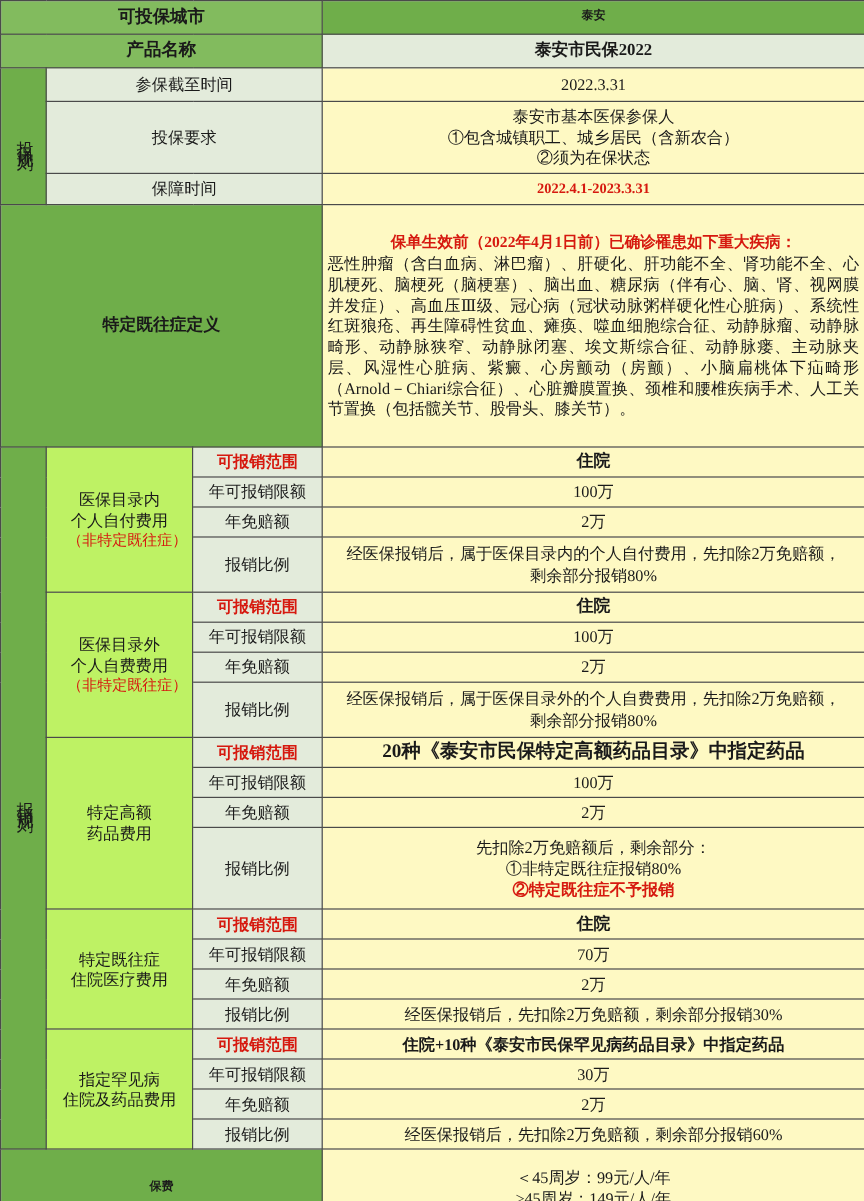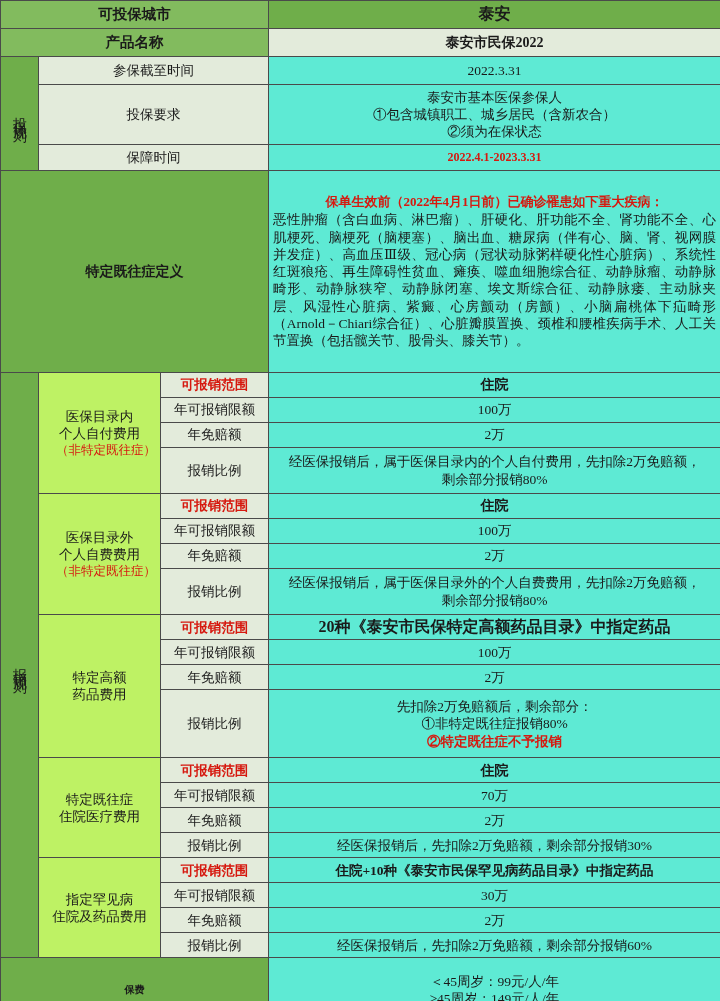--- a/index.html
+++ b/index.html
@@ -34,21 +34,21 @@
     padding: 2px 4px;
     line-height: 1.28;
     font-size: 13.5px;
   }
 
   
   .g-strong  { background: #6fae4a; }   
   .g-mid     { background: #82bb5e; }   
   .g-pale    { background: #e3ebdb; }   
   .g-pale2   { background: #bef264; }
-  .white     { background: #5eead4; margin-left: 44px; }
+  .white     { background: #fef9c3; margin-left: 44px; }
 
   .vert {
     writing-mode: vertical-rl;
     text-orientation: upright;
     letter-spacing: 4px;
     white-space: nowrap;
     font-size: 14px;
     line-height: 1;
   }
   .vwrap {
@@ -107,21 +107,21 @@
     <colgroup>
       <col style="width:38px">
       <col style="width:122px">
       <col style="width:108px">
       <col style="width:452px">
     </colgroup>
     <tbody>
 
       <tr>
         <td colspan="3" class="g-mid bold" style="height:28px;font-size:14.5px;">可投保城市</td>
-        <td class="g-strong bold" style="font-size:16px;">泰安</td>
+        <td class="g-strong bold" style="font-size:10px;">泰安</td>
       </tr>
 
       <tr>
         <td colspan="3" class="g-mid bold" style="height:28px;font-size:14.5px;">产品名称</td>
         <td class="g-pale bold" style="font-size:14px;">泰安市民保2022</td>
       </tr>
 
       <tr>
         <td rowspan="3" class="g-strong" style="width:38px;">
           <div class="vwrap">

